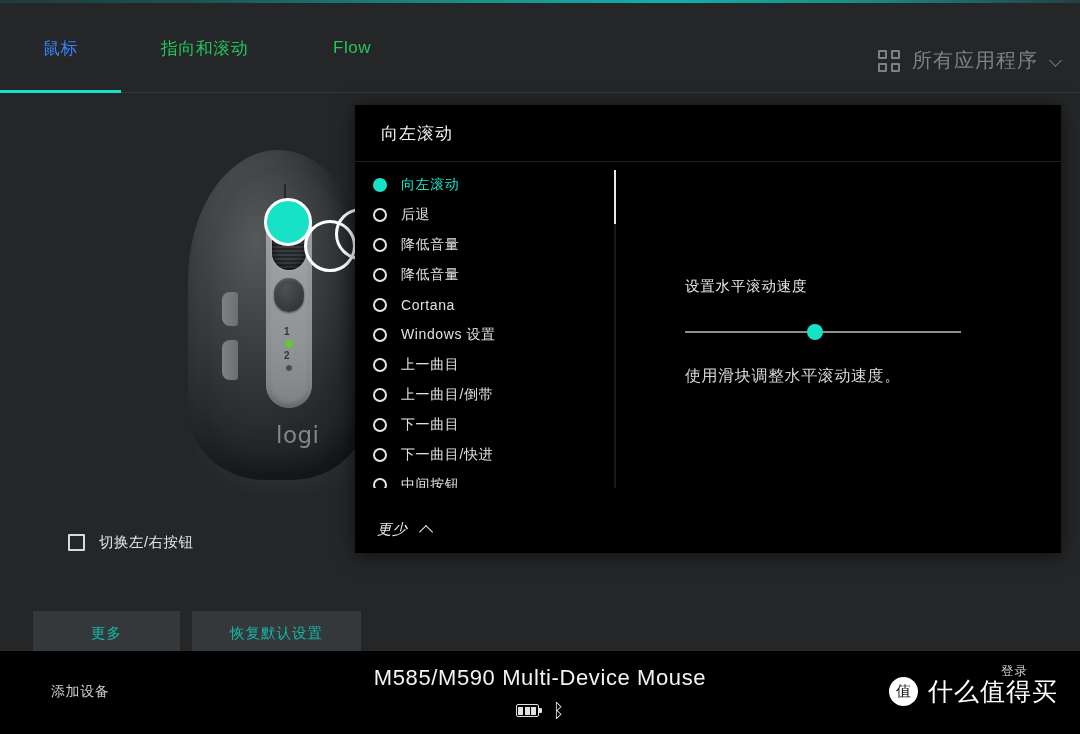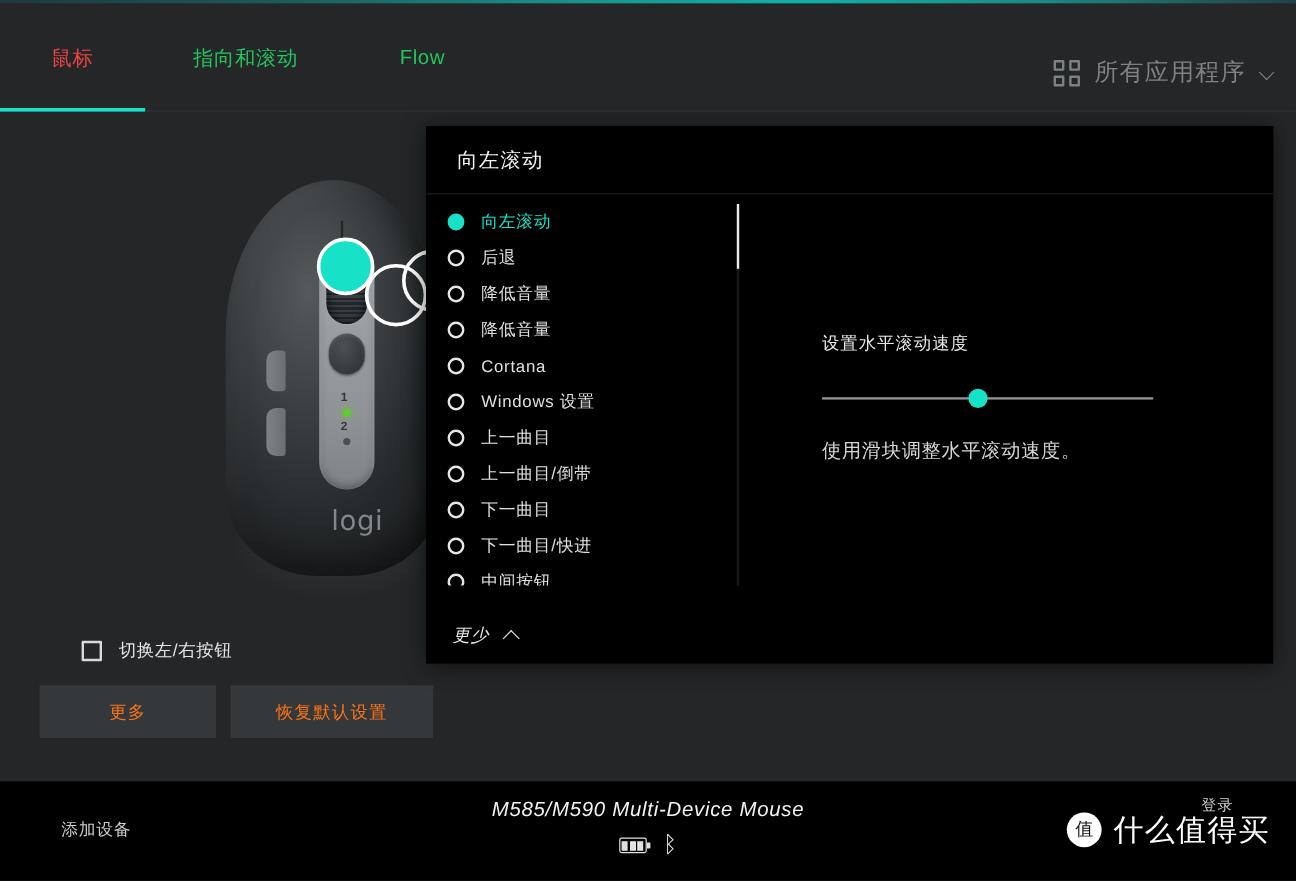--- a/index.html
+++ b/index.html
@@ -41,21 +41,21 @@
     background: #242628;
   }
   .tabs { position: absolute; left: 0; top: 0; display: flex; height: 90px; align-items: center; }
   .tab {
     position: relative; height: 90px; display: flex; align-items: center; justify-content: center;
     font-size: 17px; color: #22c55e; letter-spacing: .5px; cursor: default;
   }
   .tab.t0 { width: 121px; }
   .tab.t1 { width: 167px; }
   .tab.t2 { width: 128px; }
-  .tab.active { color: #ef4444; }
+  .tab.active { color: #3b82f6; }
   .tab .ul {
     position: absolute; left: 0; bottom: 0; width: 100%; height: 3px; background: #17e2c8;
   }
   .tabbar-rule {
     position: absolute; left: 121px; bottom: 0; width: 959px; height: 1px; background: #33363a;
   }
 
   
   .appsel {
     position: absolute; right: 18px; top: 44px; display: flex; align-items: center; gap: 12px;
@@ -144,23 +144,23 @@
   .chk-row {
     position: absolute; left: 33px; top: 533px; display: flex; align-items: center; gap: 14px; padding-left: 35px;
   }
   .chkbox {
     width: 17px; height: 17px; border: 2px solid #d8dadb; background: transparent; border-radius: 1px;
   }
   .chk-label { font-size: 14.5px; color: #e3e5e5; letter-spacing: .5px; }
 
   .btnrow { position: absolute; left: 33px; top: 571px; display: flex; gap: 12px; }
   .btn {
-    height: 44px; background: #35383b; color: #f97316; font-size: 14.5px;
+    height: 44px; background: #35383b; color: #14b8a6; font-size: 14.5px;
     display: flex; align-items: center; justify-content: center; letter-spacing: 1px;
-    border: none; cursor: default;
+    border: none; cursor: default; margin-top: 40px;
   }
   .btn.b1 { width: 147px; }
   .btn.b2 { width: 169px; }
 
   
   .panel {
     position: absolute; left: 355px; top: 105px; width: 706px; height: 448px;
     background: #000; box-shadow: 0 2px 18px rgba(0,0,0,.6);
   }
   .panel-head {
@@ -220,21 +220,21 @@
   
   .bottombar {
     position: absolute; left: 0; bottom: 0; width: 1080px; height: 83px; background: #000;
   }
   .add-device {
     position: absolute; left: 51px; top: 32px; font-size: 14px; color: #c9cccd; letter-spacing: .6px;
   }
   .device-info {
     position: absolute; left: 0; top: 14px; width: 1080px; text-align: center;
   }
-  .device-name { font-size: 17px; color: #f2f4f4; letter-spacing: .6px; font-style: italic; }
+  .device-name { font-size: 22px; color: #f2f4f4; letter-spacing: .6px; }
   .device-icons { margin-top: 10px; display: flex; align-items: center; justify-content: center; gap: 14px; }
   .battery {
     width: 23px; height: 13px; border: 1.8px solid #dfe1e2; border-radius: 2px;
     position: relative; display: flex; align-items: center; padding: 1.5px; gap: 1.5px;
   }
   .battery:after {
     content: ""; position: absolute; right: -4px; top: 3px; width: 2.5px; height: 5px; background: #dfe1e2; border-radius: 0 1px 1px 0;
   }
   .battery i { display: block; width: 5px; height: 100%; background: #dfe1e2; }
   .bt-icon { font-size: 19px; color: #e8eaea; line-height: 1; }

